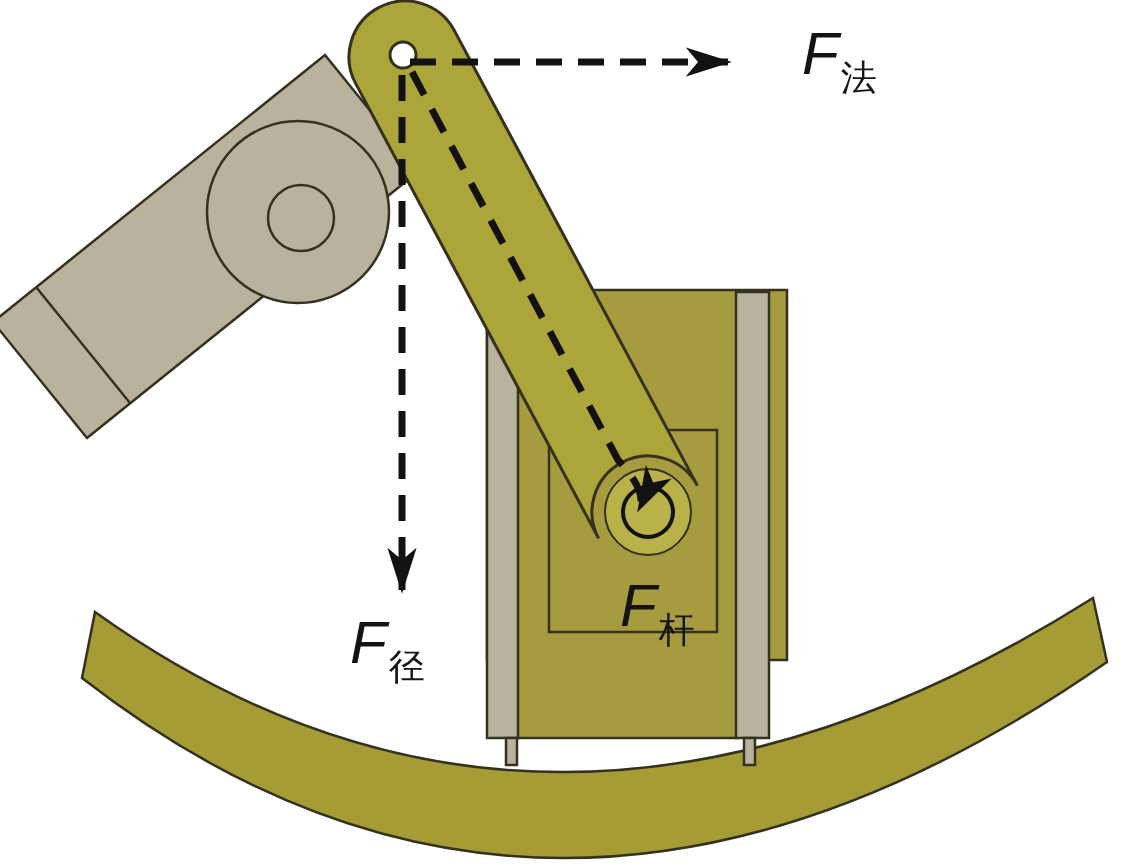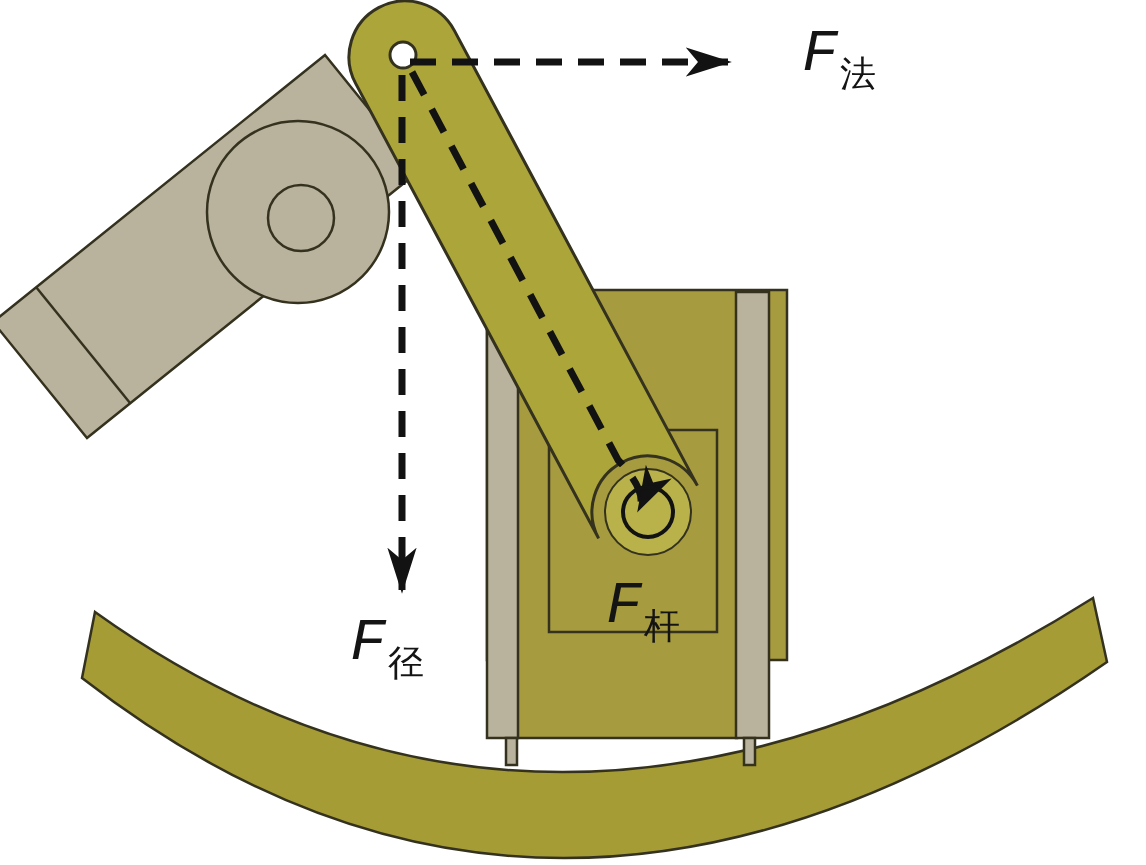--- a/index.html
+++ b/index.html
@@ -6,21 +6,21 @@
     margin: 0;
     padding: 0;
     background: #ffffff;
   }
   .canvas {
     position: relative;
     width: 1146px;
     height: 865px;
     background: #ffffff;
     overflow: hidden;
-    font-family: Liberation Mono, monospace;
+    font-family: Liberation Sans, sans-serif;
   }
   .canvas svg {
     position: absolute;
     left: 0;
     top: 0;
   }
   .force-label {
     position: absolute;
     color: #141414;
     white-space: nowrap;
@@ -90,17 +90,17 @@
   </svg>
 
   <div class="force-label" style="left:802px; top:24px;">
     <span class="base">F</span><span class="sub">法</span>
   </div>
 
   <div class="force-label" style="left:350px; top:606px;margin-top:7px;">
     <span class="base">F</span><span class="sub">径</span>
   </div>
 
-  <div class="force-label" style="left:606px; top:576px;text-align:center;">
+  <div class="force-label" style="left:620px; top:576px;text-align:center;">
     <span class="base">F</span><span class="sub">杆</span>
   </div>
 
 </div>
 
 </body></html>

